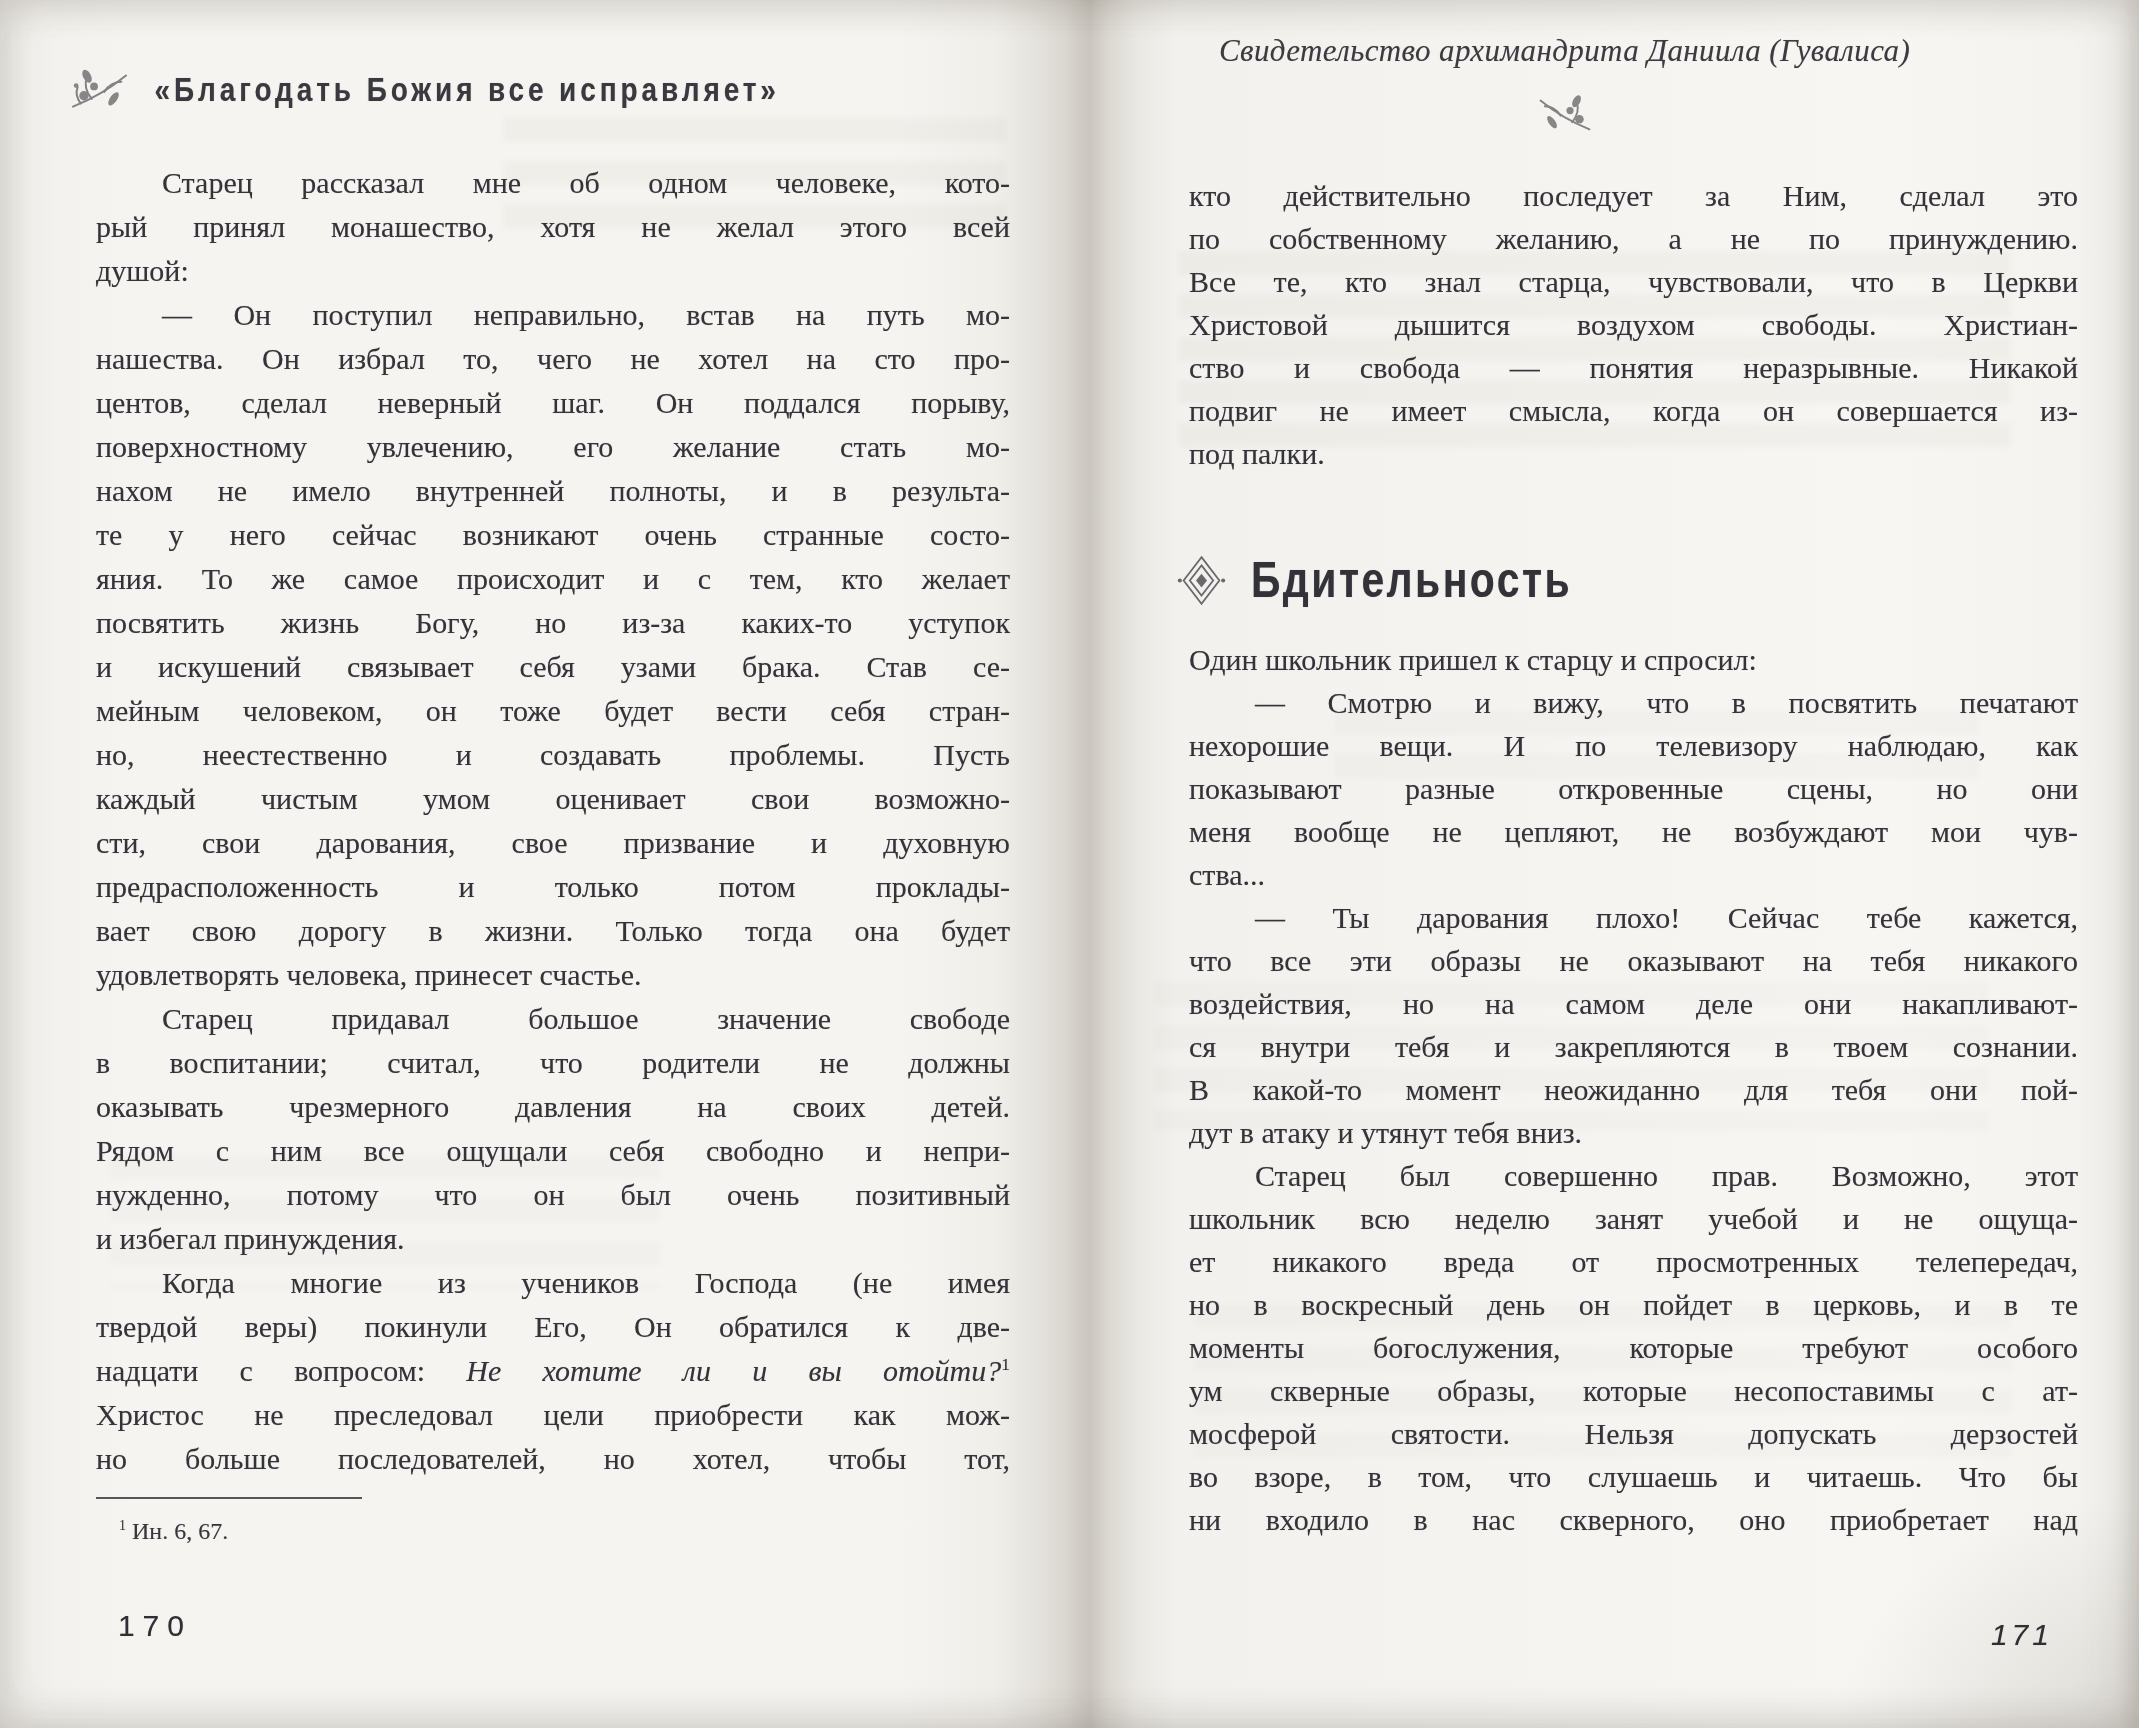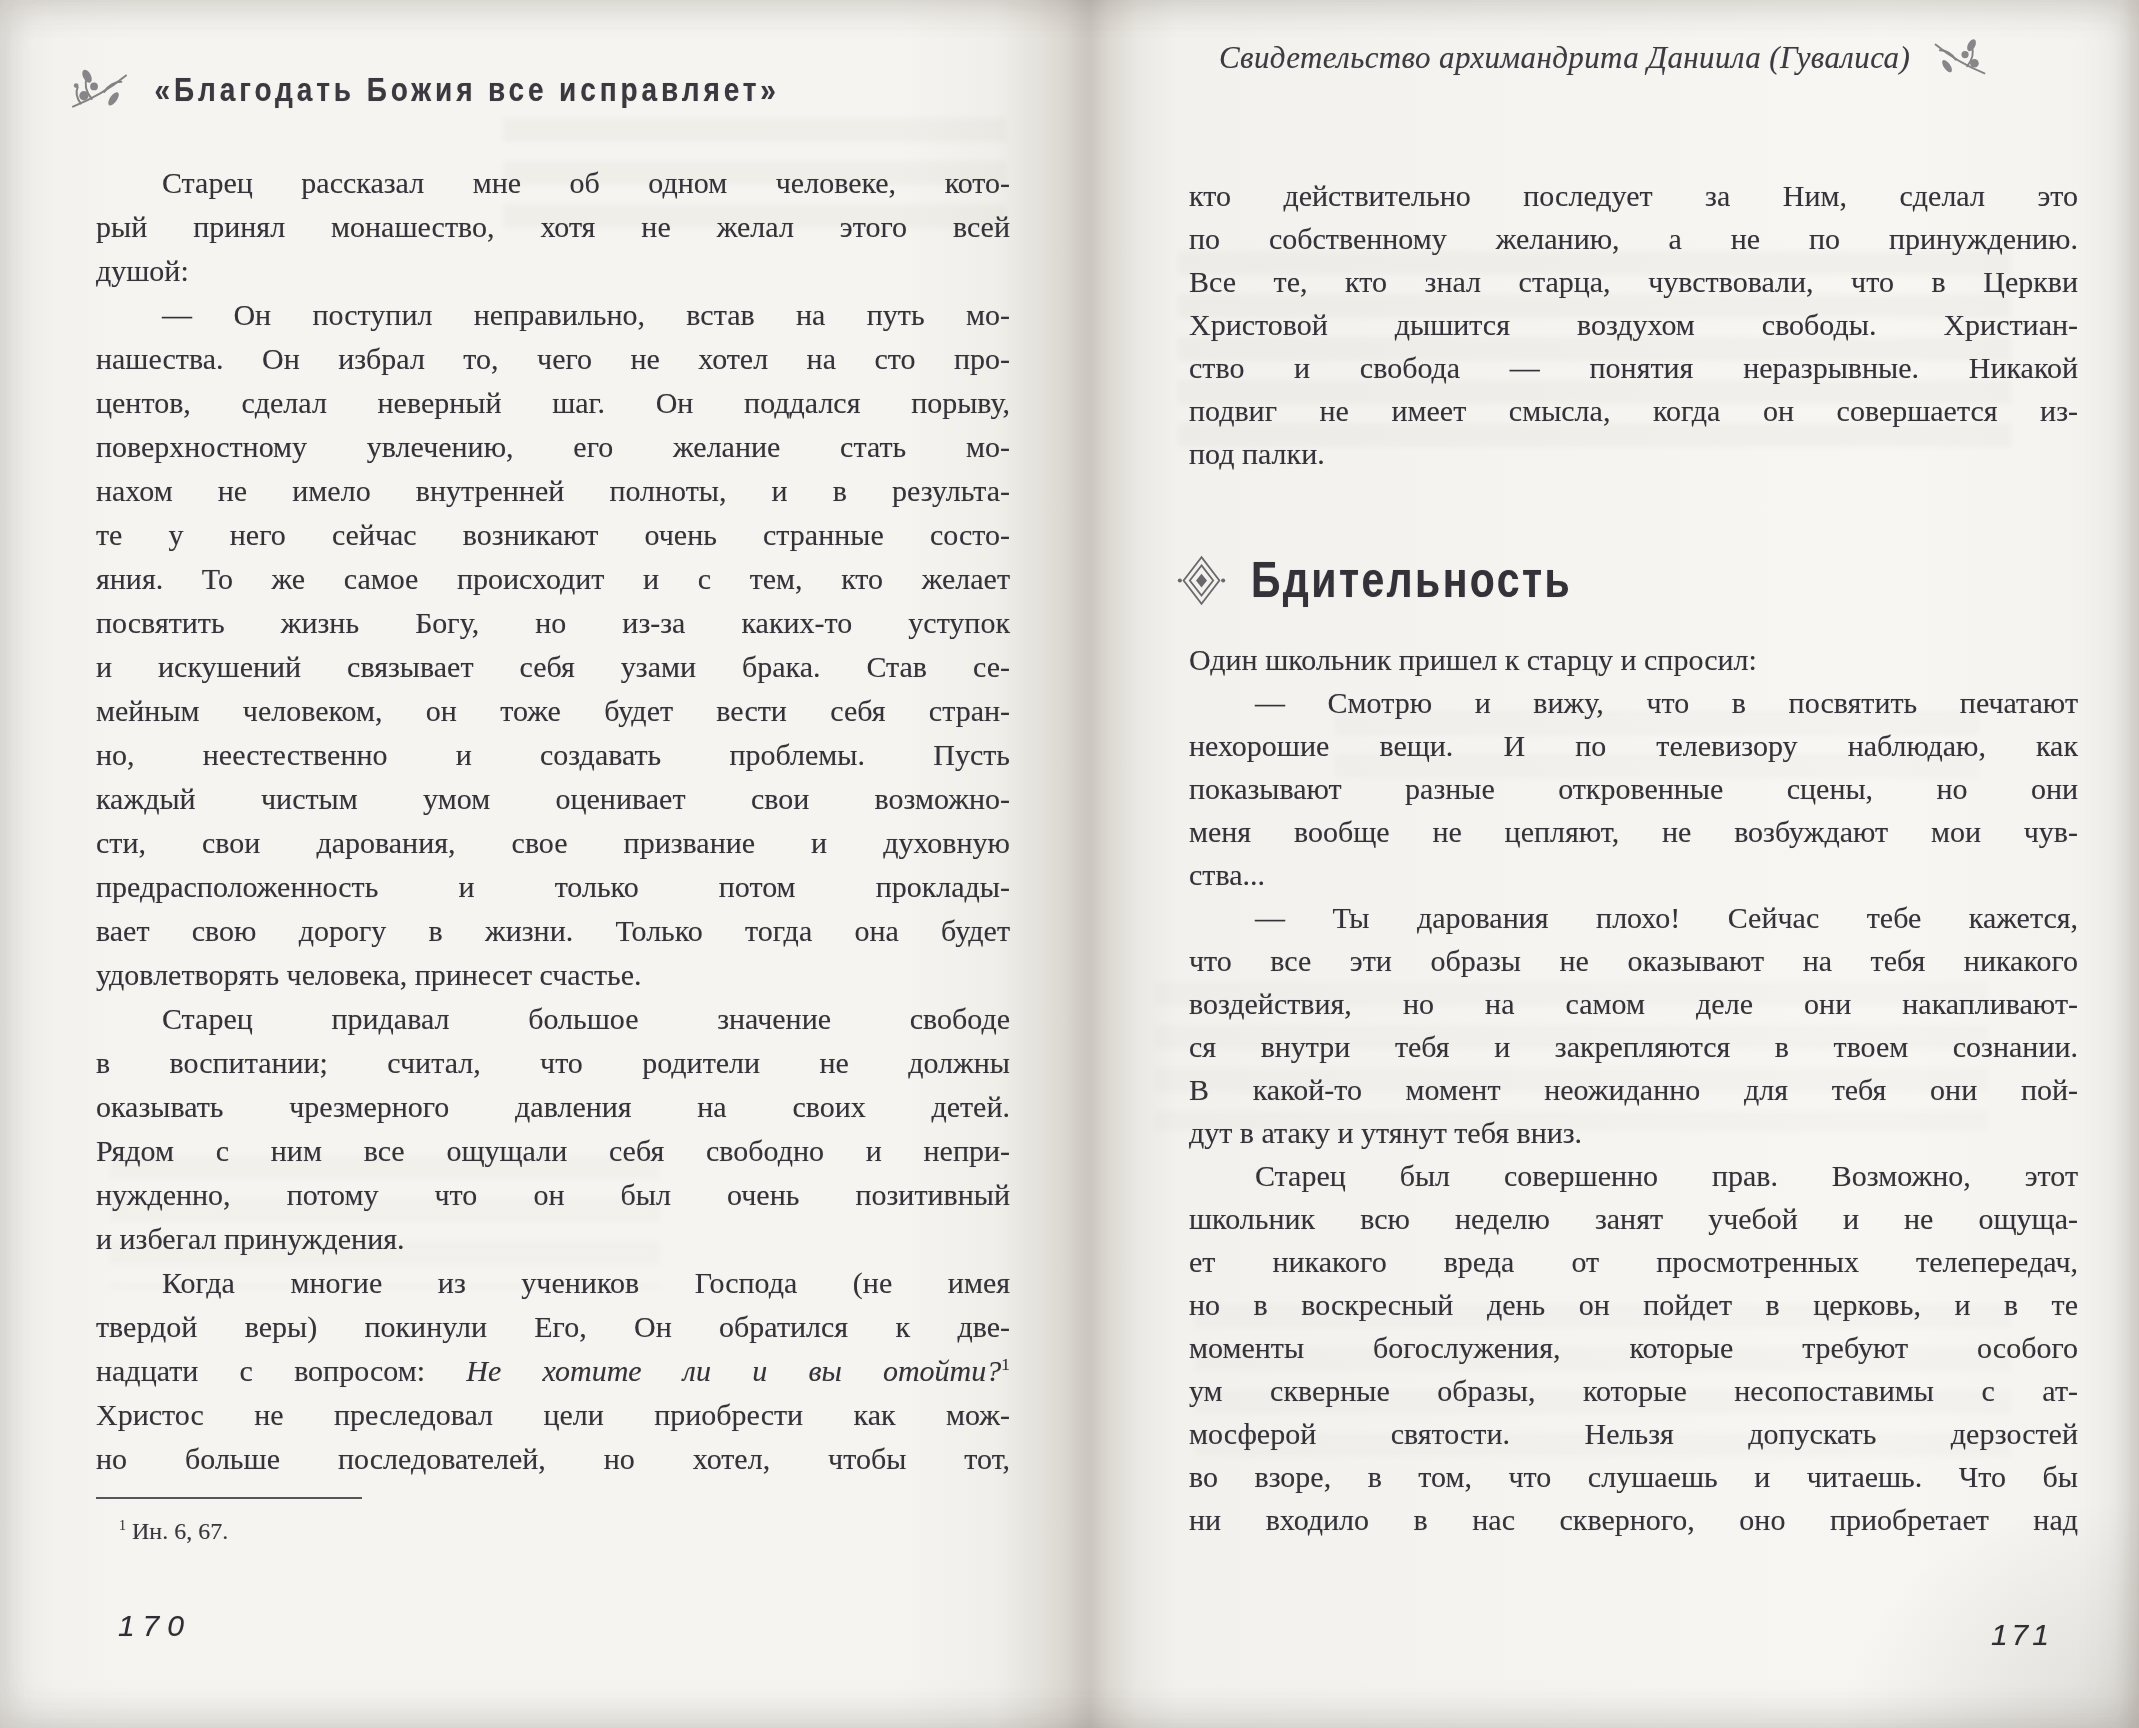--- a/index.html
+++ b/index.html
@@ -16,21 +16,21 @@
   .gutter{
     position:absolute;top:0;left:996px;width:181px;height:1728px;pointer-events:none;
     background:linear-gradient(90deg,rgba(86,76,64,0) 0%,rgba(86,76,64,.10) 38%,rgba(86,76,64,.20) 52%,rgba(86,76,64,.10) 62%,rgba(86,76,64,.02) 78%,rgba(86,76,64,0) 100%);
   }
   .corner-shade{
     position:absolute;right:0;bottom:0;width:330px;height:251px;pointer-events:none;
     background:radial-gradient(ellipse at 100% 100%,rgba(70,60,48,.12) 0%,rgba(70,60,48,0) 65%);
   }
   
   .header-left{position:absolute;left:68px;top:27px;display:flex;align-items:center;gap:23.6px;margin-top:36px;}
-  .header-right{position:absolute;left:1219px;top:33px;display:flex;align-items:center;gap:20.4px;}
+  .header-right{position:absolute;left:1219px;top:33px;display:flex;align-items:center;gap:20.4px;flex-direction:column;}
   .head-title{
     font-family:"Liberation Sans",sans-serif;font-weight:700;font-size:28px;color:#3a393f;
     letter-spacing:3.9px;transform:scaleY(1.18);transform-origin:left center;white-space:nowrap;
     text-shadow:0 0 0.8px rgba(55,52,60,.4);
   }
   .head-title-italic{
     font-style:italic;font-size:31px;color:#3c3b41;letter-spacing:0.4px;white-space:nowrap;
     text-shadow:0 0 0.8px rgba(55,52,60,.35);
   }
   .ornament{flex:0 0 auto;opacity:.82;}
@@ -50,21 +50,21 @@
   .section-title{
     font-family:"Liberation Sans",sans-serif;font-weight:700;font-size:41px;color:#333239;
     letter-spacing:2.4px;transform:scaleY(1.22);transform-origin:left center;white-space:nowrap;
     text-shadow:0 0 0.8px rgba(50,48,55,.4);
   }
   
   .footnote-rule{position:absolute;left:96px;top:1497px;width:266px;height:2.4px;background:#57555c;}
   .footnote{position:absolute;left:119px;top:1515px;font-size:24px;line-height:33px;color:#38373d;
     text-shadow:0 0 0.8px rgba(50,48,55,.3);}
   
-  .pagenum{font-family:"Liberation Sans",sans-serif;color:#2f2e34;text-shadow:0 0 0.8px rgba(47,46,52,.4);font-style:italic;}
+  .pagenum{font-family:"Liberation Sans",sans-serif;color:#2f2e34;text-shadow:0 0 0.8px rgba(47,46,52,.4);}
   #pagenum-left{position:absolute;left:118px;top:1609px;font-size:30px;letter-spacing:7.9px;}
   #pagenum-right{position:absolute;left:1991px;top:1618px;font-size:30px;letter-spacing:3.9px;font-style:italic;}
   
   .ghost{position:absolute;pointer-events:none;filter:blur(2.4px);opacity:.55;
     background:repeating-linear-gradient(180deg,rgba(126,120,110,.085) 0 23.6px,rgba(126,120,110,0) 23.6px 43px);}
 </style>
 </head>
 <body>
 
 <div class="scan">

